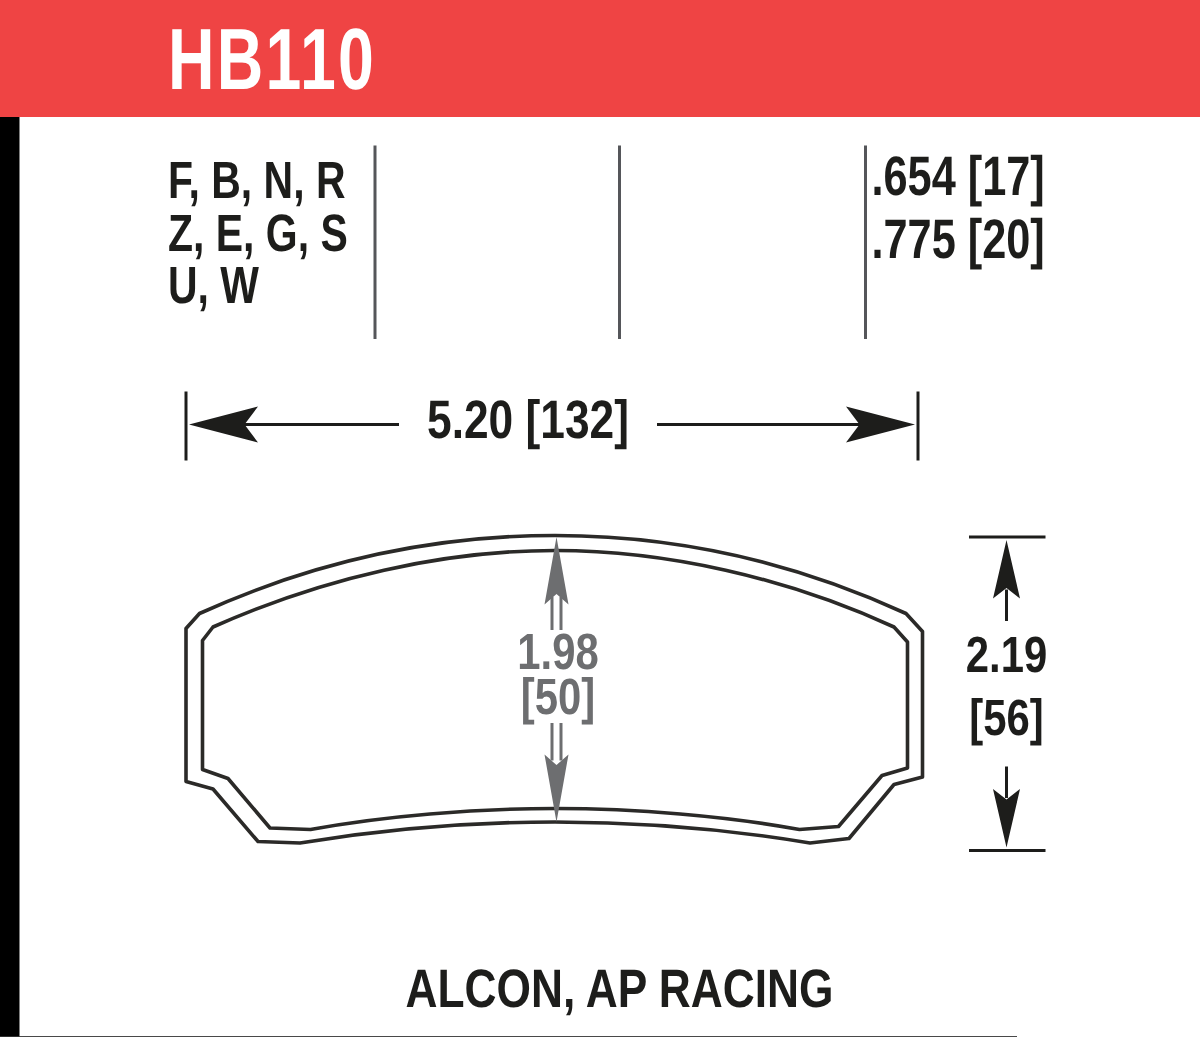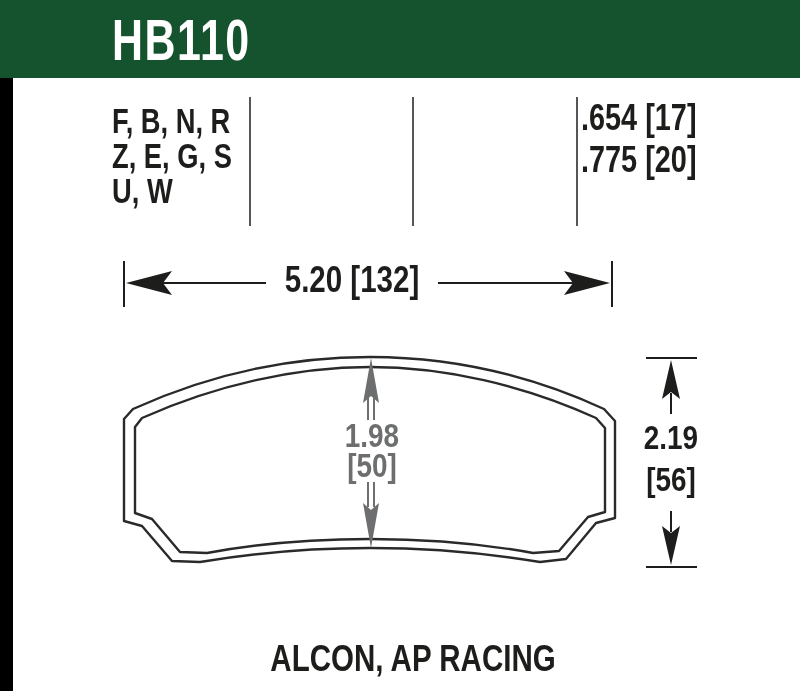--- a/index.html
+++ b/index.html
@@ -3,21 +3,21 @@
 <meta charset="utf-8">
 <style>
   html,body{margin:0;padding:0;background:#000;}
   .page{position:relative;width:800px;height:691px;background:#000;overflow:hidden;
         font-family:"Liberation Sans",sans-serif;}
   .abs{position:absolute;}
   .txt{font-weight:bold;color:#1d1d1b;white-space:nowrap;
        font-family:"Liberation Sans",sans-serif;}
   .cond-l{transform:scaleX(0.78);transform-origin:left center;}
   .cond-c{transform:scaleX(0.82);transform-origin:center center;text-align:center;}
-  .header-bar{left:0;top:0;width:800px;height:78px;background:#14532d;}
+  .header-bar{left:0;top:0;width:800px;height:78px;background:#ef4444;}
   .part-number{left:112px;top:0;height:78px;line-height:80px;font-size:58px;
                color:#fff;letter-spacing:2px;transform:scaleX(0.74);
                transform-origin:left center;font-weight:bold;white-space:nowrap;}
   .sheet{left:13px;top:78px;width:787px;height:613px;background:#fff;}
   .divider{top:97px;width:2px;height:129px;background:#55565a;}
   .compound{left:112px;font-size:35px;}
   .thickness{left:581px;font-size:37px;}
   .dim-label{font-size:36px;}
   .dim-sm{font-size:34px;}
   .gray{color:#6d6e70;}

